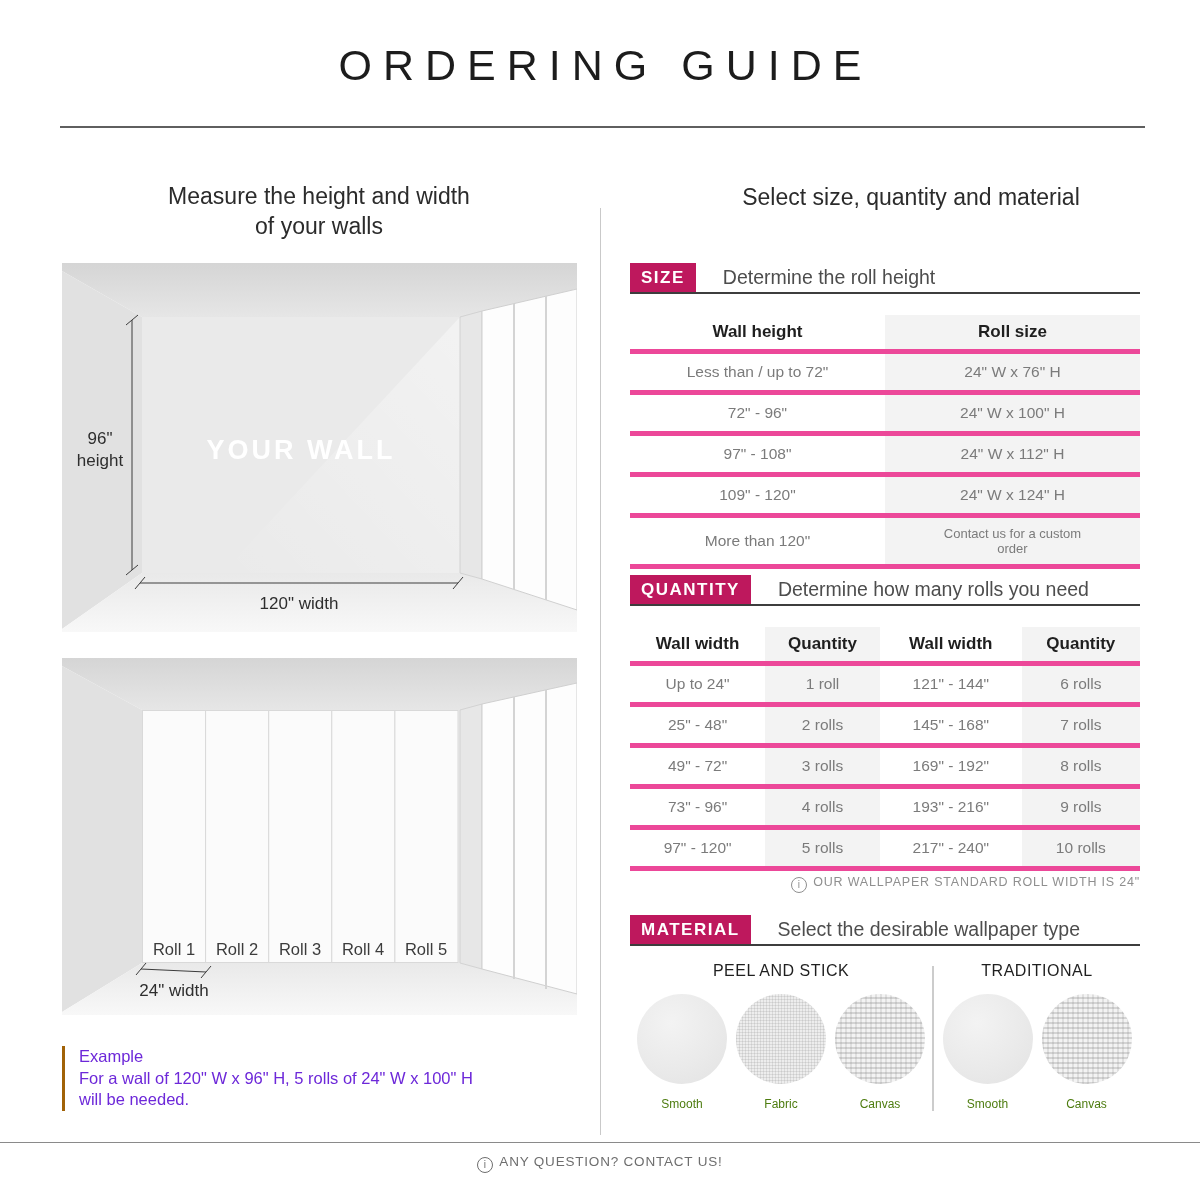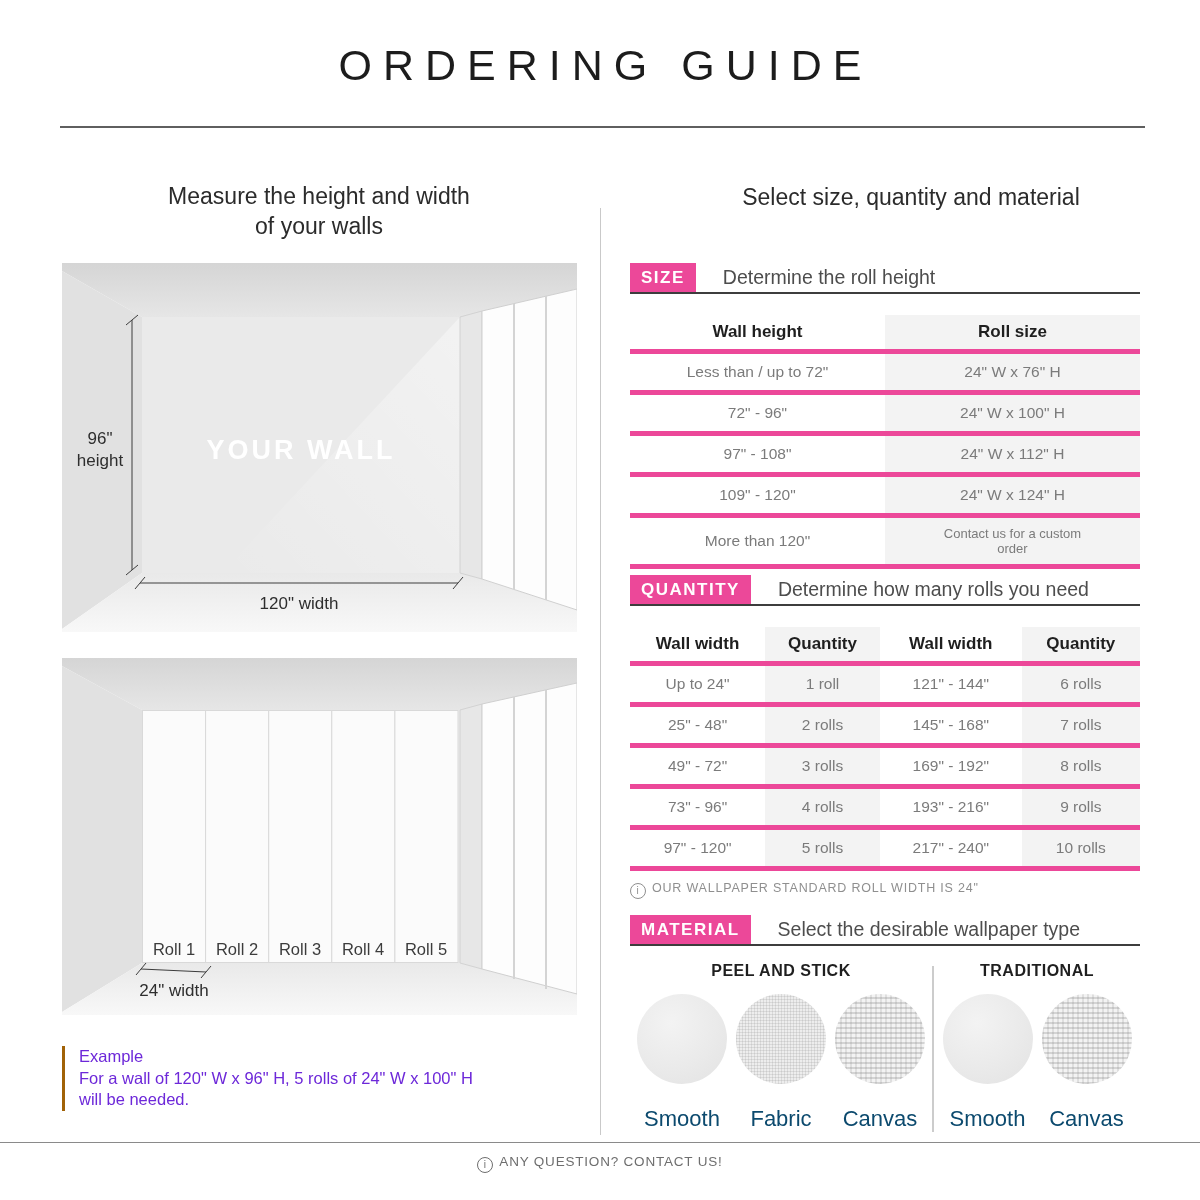--- a/index.html
+++ b/index.html
@@ -33,68 +33,68 @@
   .right-heading {
     position:absolute; top:184px; left:656px; width:510px;
     text-align:center; font-size:23px; color:#2b2b2b;
   }
   .section { position:absolute; left:630px; width:510px; }
   .sec-size { top:263px; }
   .sec-quantity { top:575px; }
   .sec-material { top:915px; }
   .sec-head { display:flex; align-items:flex-end; border-bottom:2px solid #3d3d3d; }
   .badge {
-    background:#ec4899; color:#ffffff; font-weight:bold; font-size:17px;
+    background:#be185d; color:#ffffff; font-weight:bold; font-size:17px;
     letter-spacing:1.5px; padding:5px 11px 4px;
   }
   .sec-label { font-size:19.5px; color:#4d4d4d; margin-left:27px; padding-bottom:3px; }
 
   
   .tbl { margin-top:21px; }
   .trow { display:flex; align-items:stretch; border-bottom:5px solid #ec4899; min-height:36px; }
   .trow.head { min-height:34px; }
   .tcell { display:flex; align-items:center; justify-content:center; text-align:center;
            font-size:15.5px; color:#7b7b7b; }
   .trow.head .tcell { font-size:17px; font-weight:bold; color:#1f1f1f; }
   .band { background:#f3f3f3; }
   .size-c1 { width:50%; } .size-c2 { width:50%; }
   .small-2line { font-size:13px; line-height:15px; max-width:160px; }
   .q-c1 { width:26.5%; } .q-c2 { width:22.5%; } .q-c3 { width:27.8%; } .q-c4 { width:23.2%; }
 
-  .note { margin-top:10px; text-align:left; font-size:12.5px; letter-spacing:0.8px; color:#8f8f8f; }
+  .note { margin-top:4px; text-align:right; font-size:12.5px; letter-spacing:0.8px; color:#8f8f8f; }
   .info-i {
     display:inline-flex; width:14px; height:14px; border:1px solid #8f8f8f; border-radius:50%;
     align-items:center; justify-content:center; font-size:10px; font-style:normal;
     margin-right:6px; vertical-align:-2px; color:#8f8f8f;
   }
 
   
   .mat-body { display:flex; margin-top:16px; }
   .mat-group { display:flex; flex-direction:column; }
   .mat-peel { width:302px; }
   .mat-trad { flex:1; }
   .mat-divider { width:2px; background:#cccccc; margin-top:4px; }
-  .mat-title { text-align:center; font-weight:bold; font-size:16px; letter-spacing:0.5px; color:#1f1f1f; }
+  .mat-title { text-align:center; font-weight:normal; font-size:16px; letter-spacing:0.5px; color:#1f1f1f; }
   .swatches { display:flex; justify-content:center; gap:7px; margin-top:14px; }
   .swatch { width:92px; display:flex; flex-direction:column; align-items:center; }
   .circle { width:90px; height:90px; border-radius:50%; }
   .tex-smooth { background:radial-gradient(circle at 38% 32%, #f3f3f3 0%, #eaeaea 55%, #e2e2e2 100%); }
   .tex-fabric {
     background-color:#ededed;
     background-image:
       repeating-linear-gradient(0deg, rgba(150,150,150,.22) 0 1px, transparent 1px 3px),
       repeating-linear-gradient(90deg, rgba(150,150,150,.22) 0 1px, transparent 1px 3px);
   }
   .tex-canvas {
     background-color:#f3f3f3;
     background-image:
       repeating-linear-gradient(0deg, rgba(130,130,130,.28) 0 2px, transparent 2px 5px),
       repeating-linear-gradient(90deg, rgba(130,130,130,.18) 0 2px, transparent 2px 5px);
   }
-  .swatch-label { margin-top:22px; font-size:22px; color:#0c4a6e; }
+  .swatch-label { margin-top:13px; font-size:12px; color:#4d7c0f; }
 
   
   .footer-rule { position:absolute; top:1142px; left:0; width:1200px; height:1px; background:#8a8a8a; }
   .footer-note {
     position:absolute; top:1154px; left:0; width:100%;
     text-align:center; font-size:13.5px; letter-spacing:0.8px; color:#6e6e6e;
   }
   .footer-note .info-i { border-color:#6e6e6e; color:#6e6e6e; }
 
   svg text { font-family:"Liberation Sans", sans-serif; }

